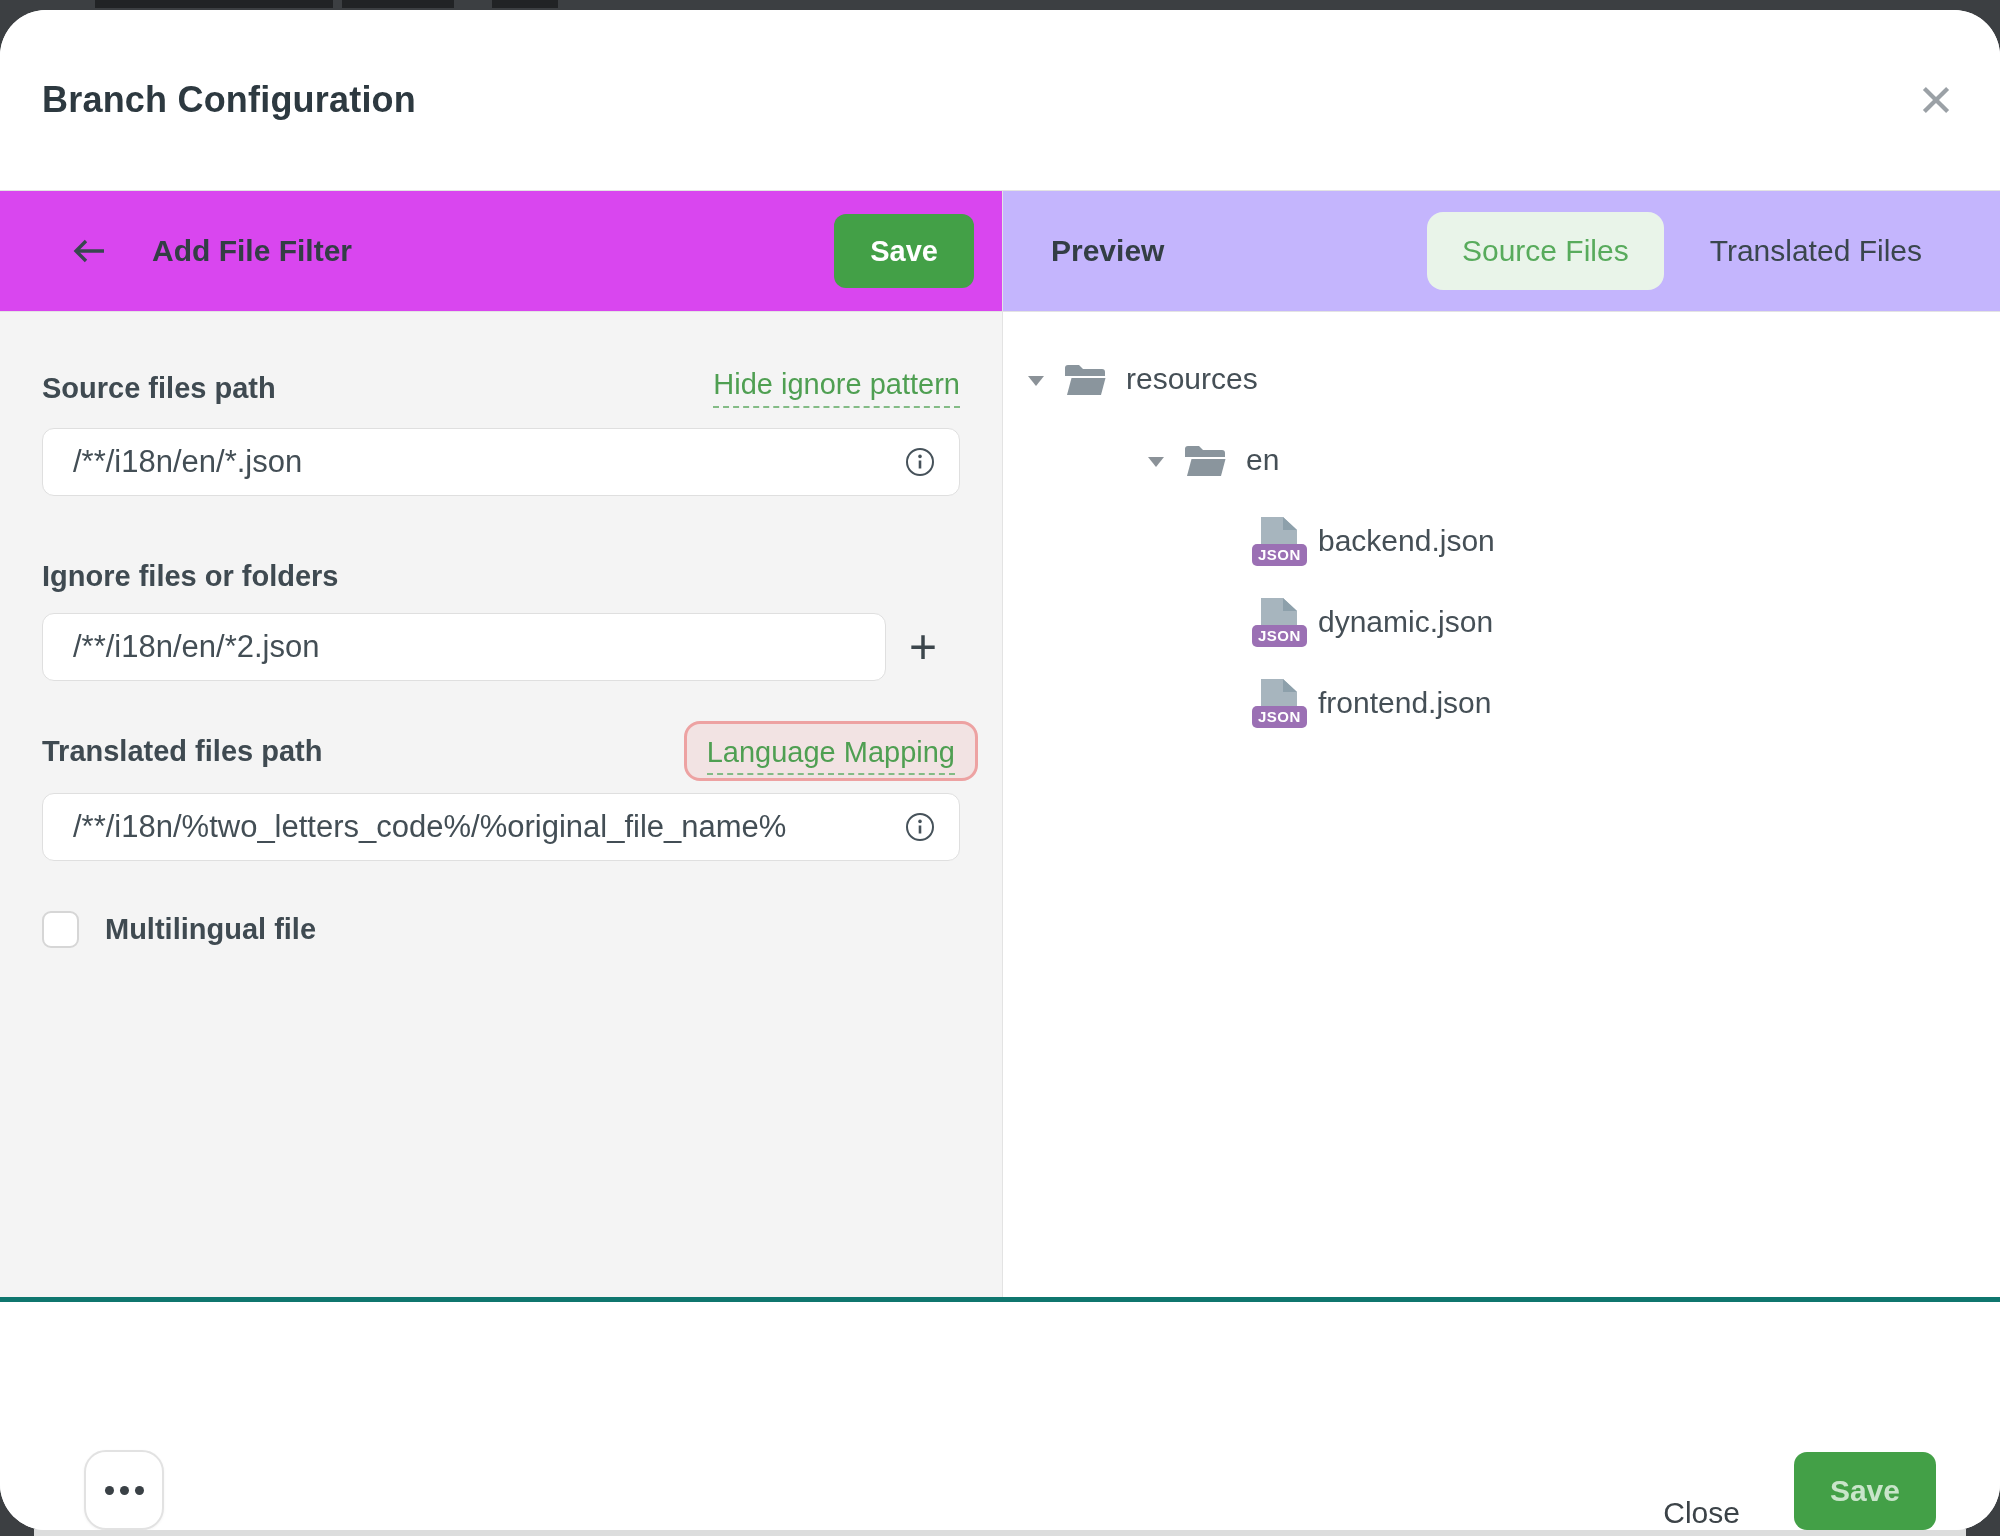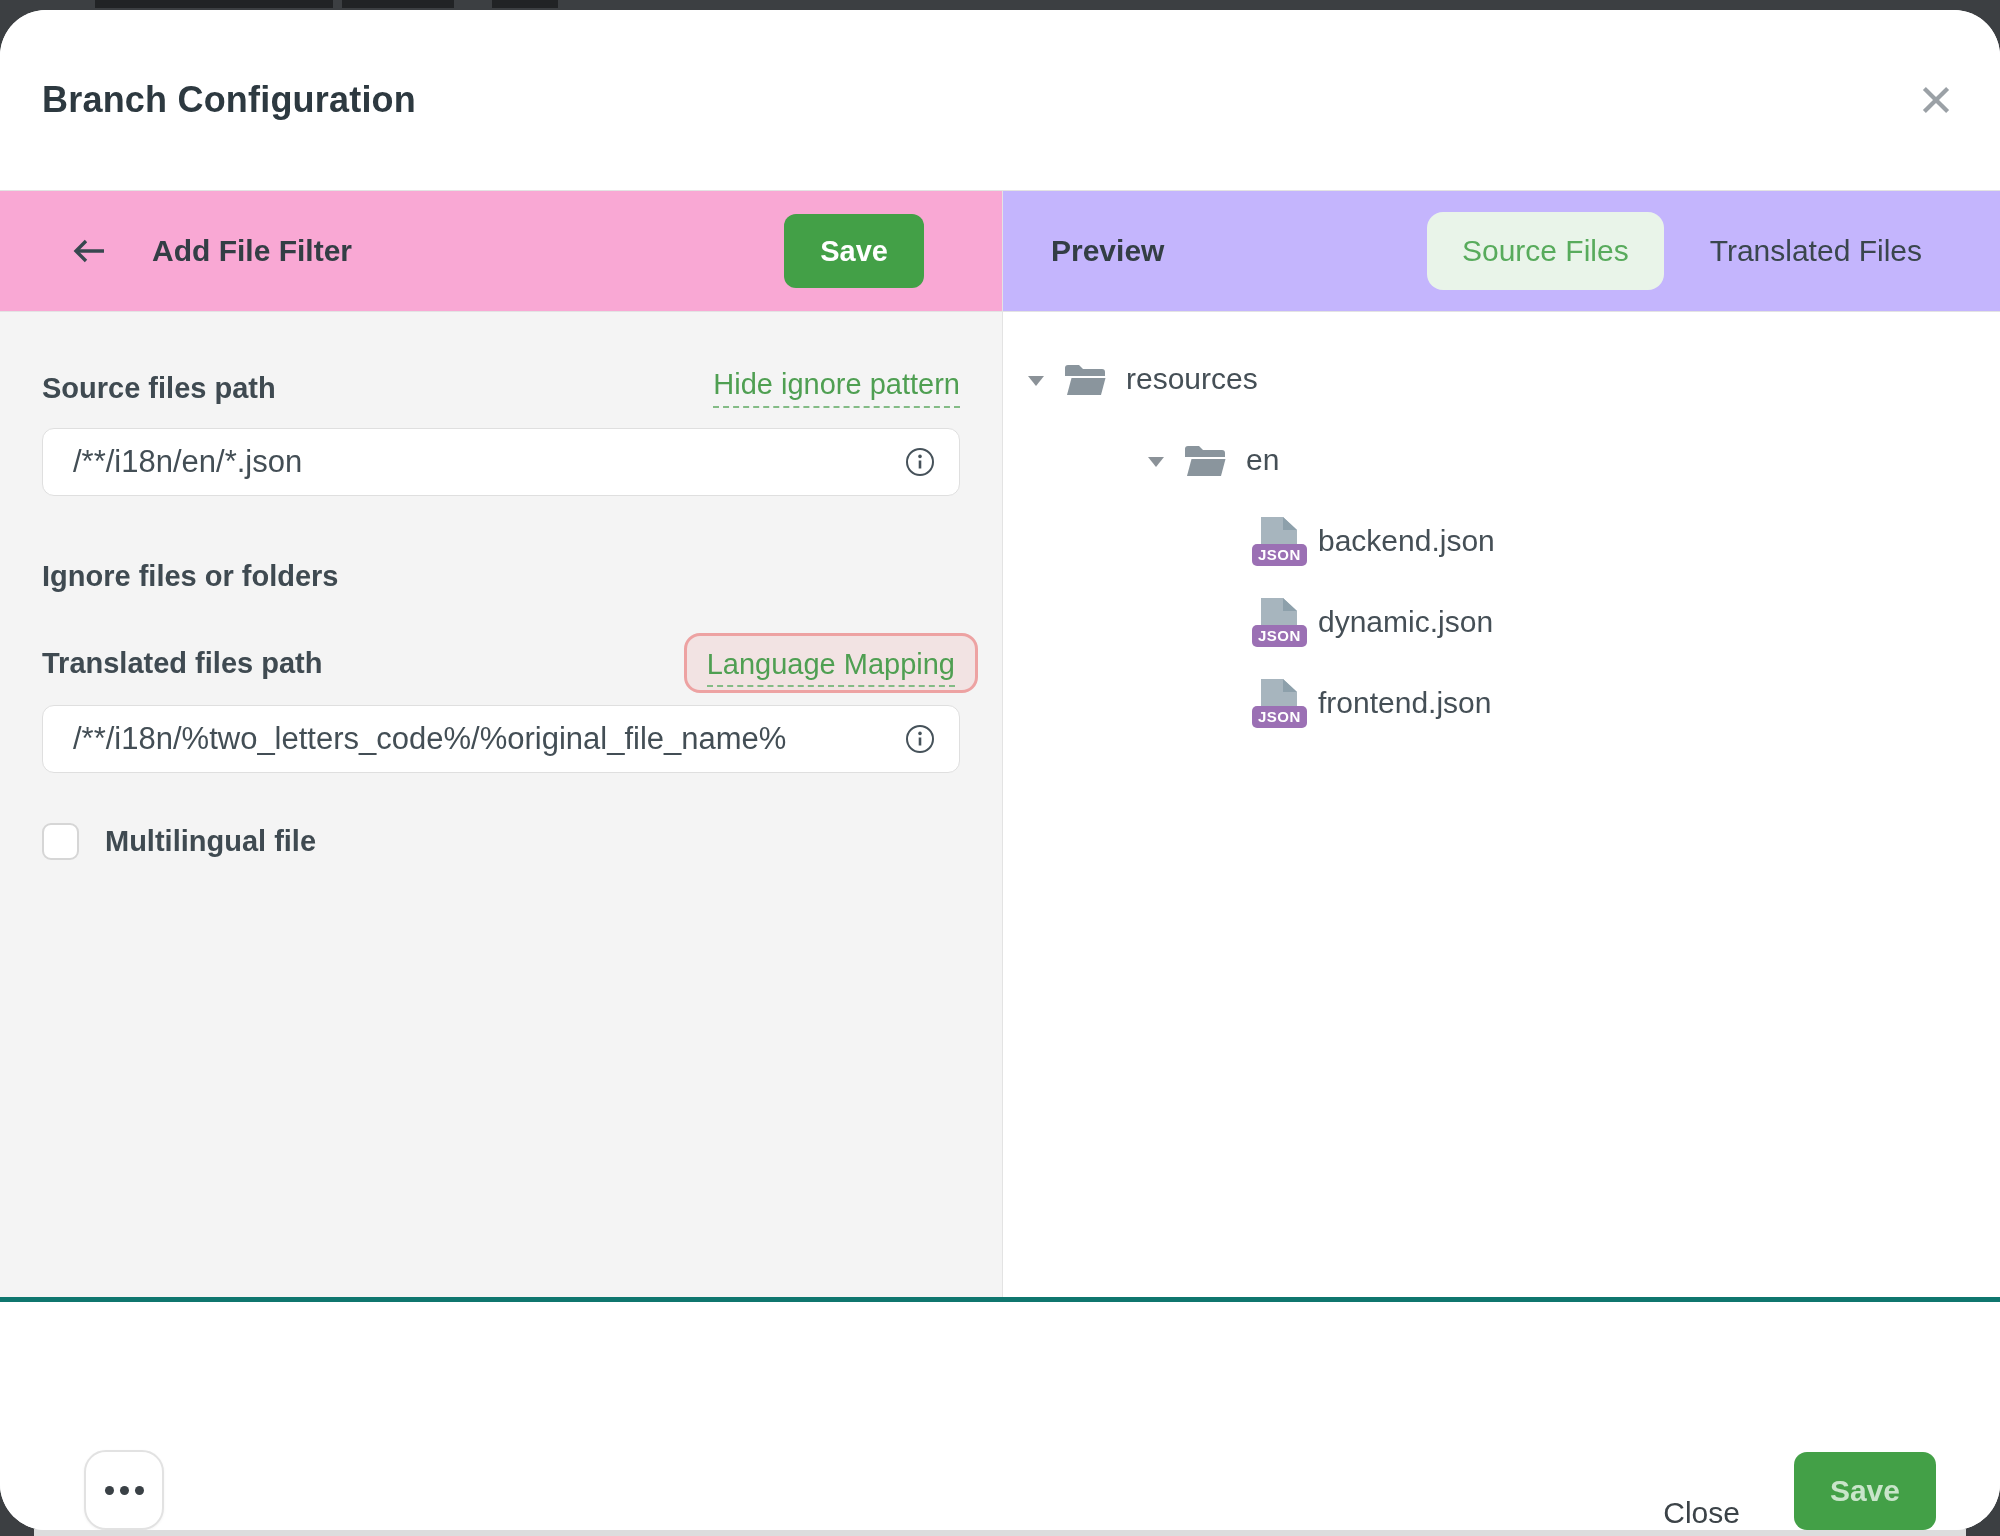--- a/index.html
+++ b/index.html
@@ -30,23 +30,23 @@
   }
   .modal-title { font-size: 36px; font-weight: 700; color: #2d3940; letter-spacing: 0.2px; }
   .close-btn { width: 44px; height: 44px; display: flex; align-items: center; justify-content: center; cursor: pointer; }
 
   
   .header-row {
     height: 122px; flex: 0 0 122px; display: flex;
     border-top: 1px solid #e3e3e3; border-bottom: 1px solid #e3e3e3;
   }
   .header-left {
-    width: 1003px; flex: 0 0 1003px; background: #f9a8d4;
+    width: 1003px; flex: 0 0 1003px; background: #d946ef;
     display: flex; align-items: center;
-    padding: 0 78px 0 68px; border-right: 1px solid #e3e3e3;
+    padding: 0 28px 0 68px; border-right: 1px solid #e3e3e3;
   }
   .back-btn { display: flex; align-items: center; cursor: pointer; }
   .panel-heading { font-size: 30px; font-weight: 700; color: #333e45; margin-left: 44px; flex: 1; }
   .btn-green {
     background: #43a047; color: #ffffff; border: none; border-radius: 12px;
     height: 74px; padding: 0 36px; font-size: 29px; font-weight: 700;
     font-family: "Liberation Sans", sans-serif; cursor: pointer;
   }
   .header-right { flex: 1; background: #c4b5fd; display: flex; align-items: center; padding: 0 78px 0 48px; }
   .preview-heading { font-size: 30px; font-weight: 700; color: #333e45; }
@@ -187,20 +187,26 @@
         <svg width="30" height="30" viewBox="0 0 30 30">
           <circle cx="15" cy="15" r="13" fill="none" stroke="#46525a" stroke-width="2"></circle>
           <circle cx="15" cy="9.4" r="1.8" fill="#46525a"></circle>
           <line x1="15" y1="13.5" x2="15" y2="21.5" stroke="#46525a" stroke-width="2.6"></line>
         </svg>
       </div>
 
       <div class="field-head mt-52">
         <div class="field-label">Ignore files or folders</div>
       </div>
+      <div class="ignore-row">
+        <div class="input-box">
+          <span class="input-value">/**/i18n/en/*2.json</span>
+        </div>
+        <button class="plus-btn">+</button>
+      </div>
 
       <div class="field-head mt-40 head-tall">
         <div class="field-label">Translated files path</div>
         <div class="hl-box">
           <a class="green-link">Language Mapping</a>
         </div>
       </div>
       <div class="input-box">
         <span class="input-value">/**/i18n/%two_letters_code%/%original_file_name%</span>
         <svg width="30" height="30" viewBox="0 0 30 30">

